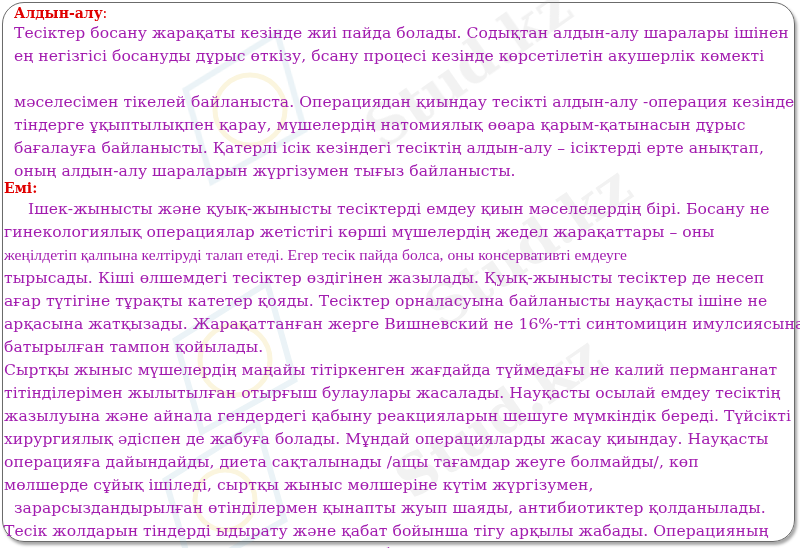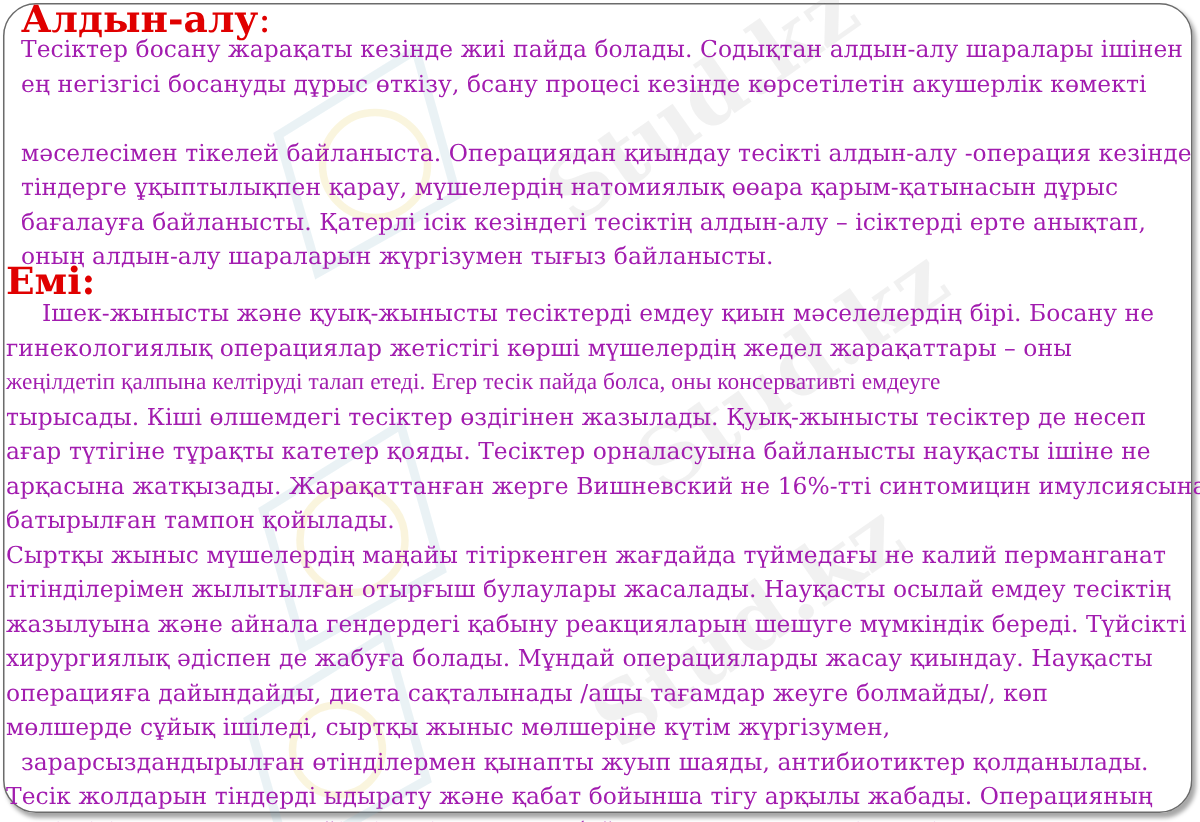--- a/index.html
+++ b/index.html
@@ -36,21 +36,21 @@
       position: absolute;
       left: 0;
       top: 0;
       width: 800px;
       height: 548px;
     }
     .heading {
       position: absolute;
       color: #e00000;
       font-weight: bold;
-      font-size: 25px;
+      font-size: 14px;
       line-height: 20px;
       font-family: "DejaVu Serif", serif;
       white-space: nowrap;
     }
     .line {
       position: absolute;
       font-size: 15.6px;
       line-height: 22px;
       color: #a21caf;
       white-space: nowrap;

